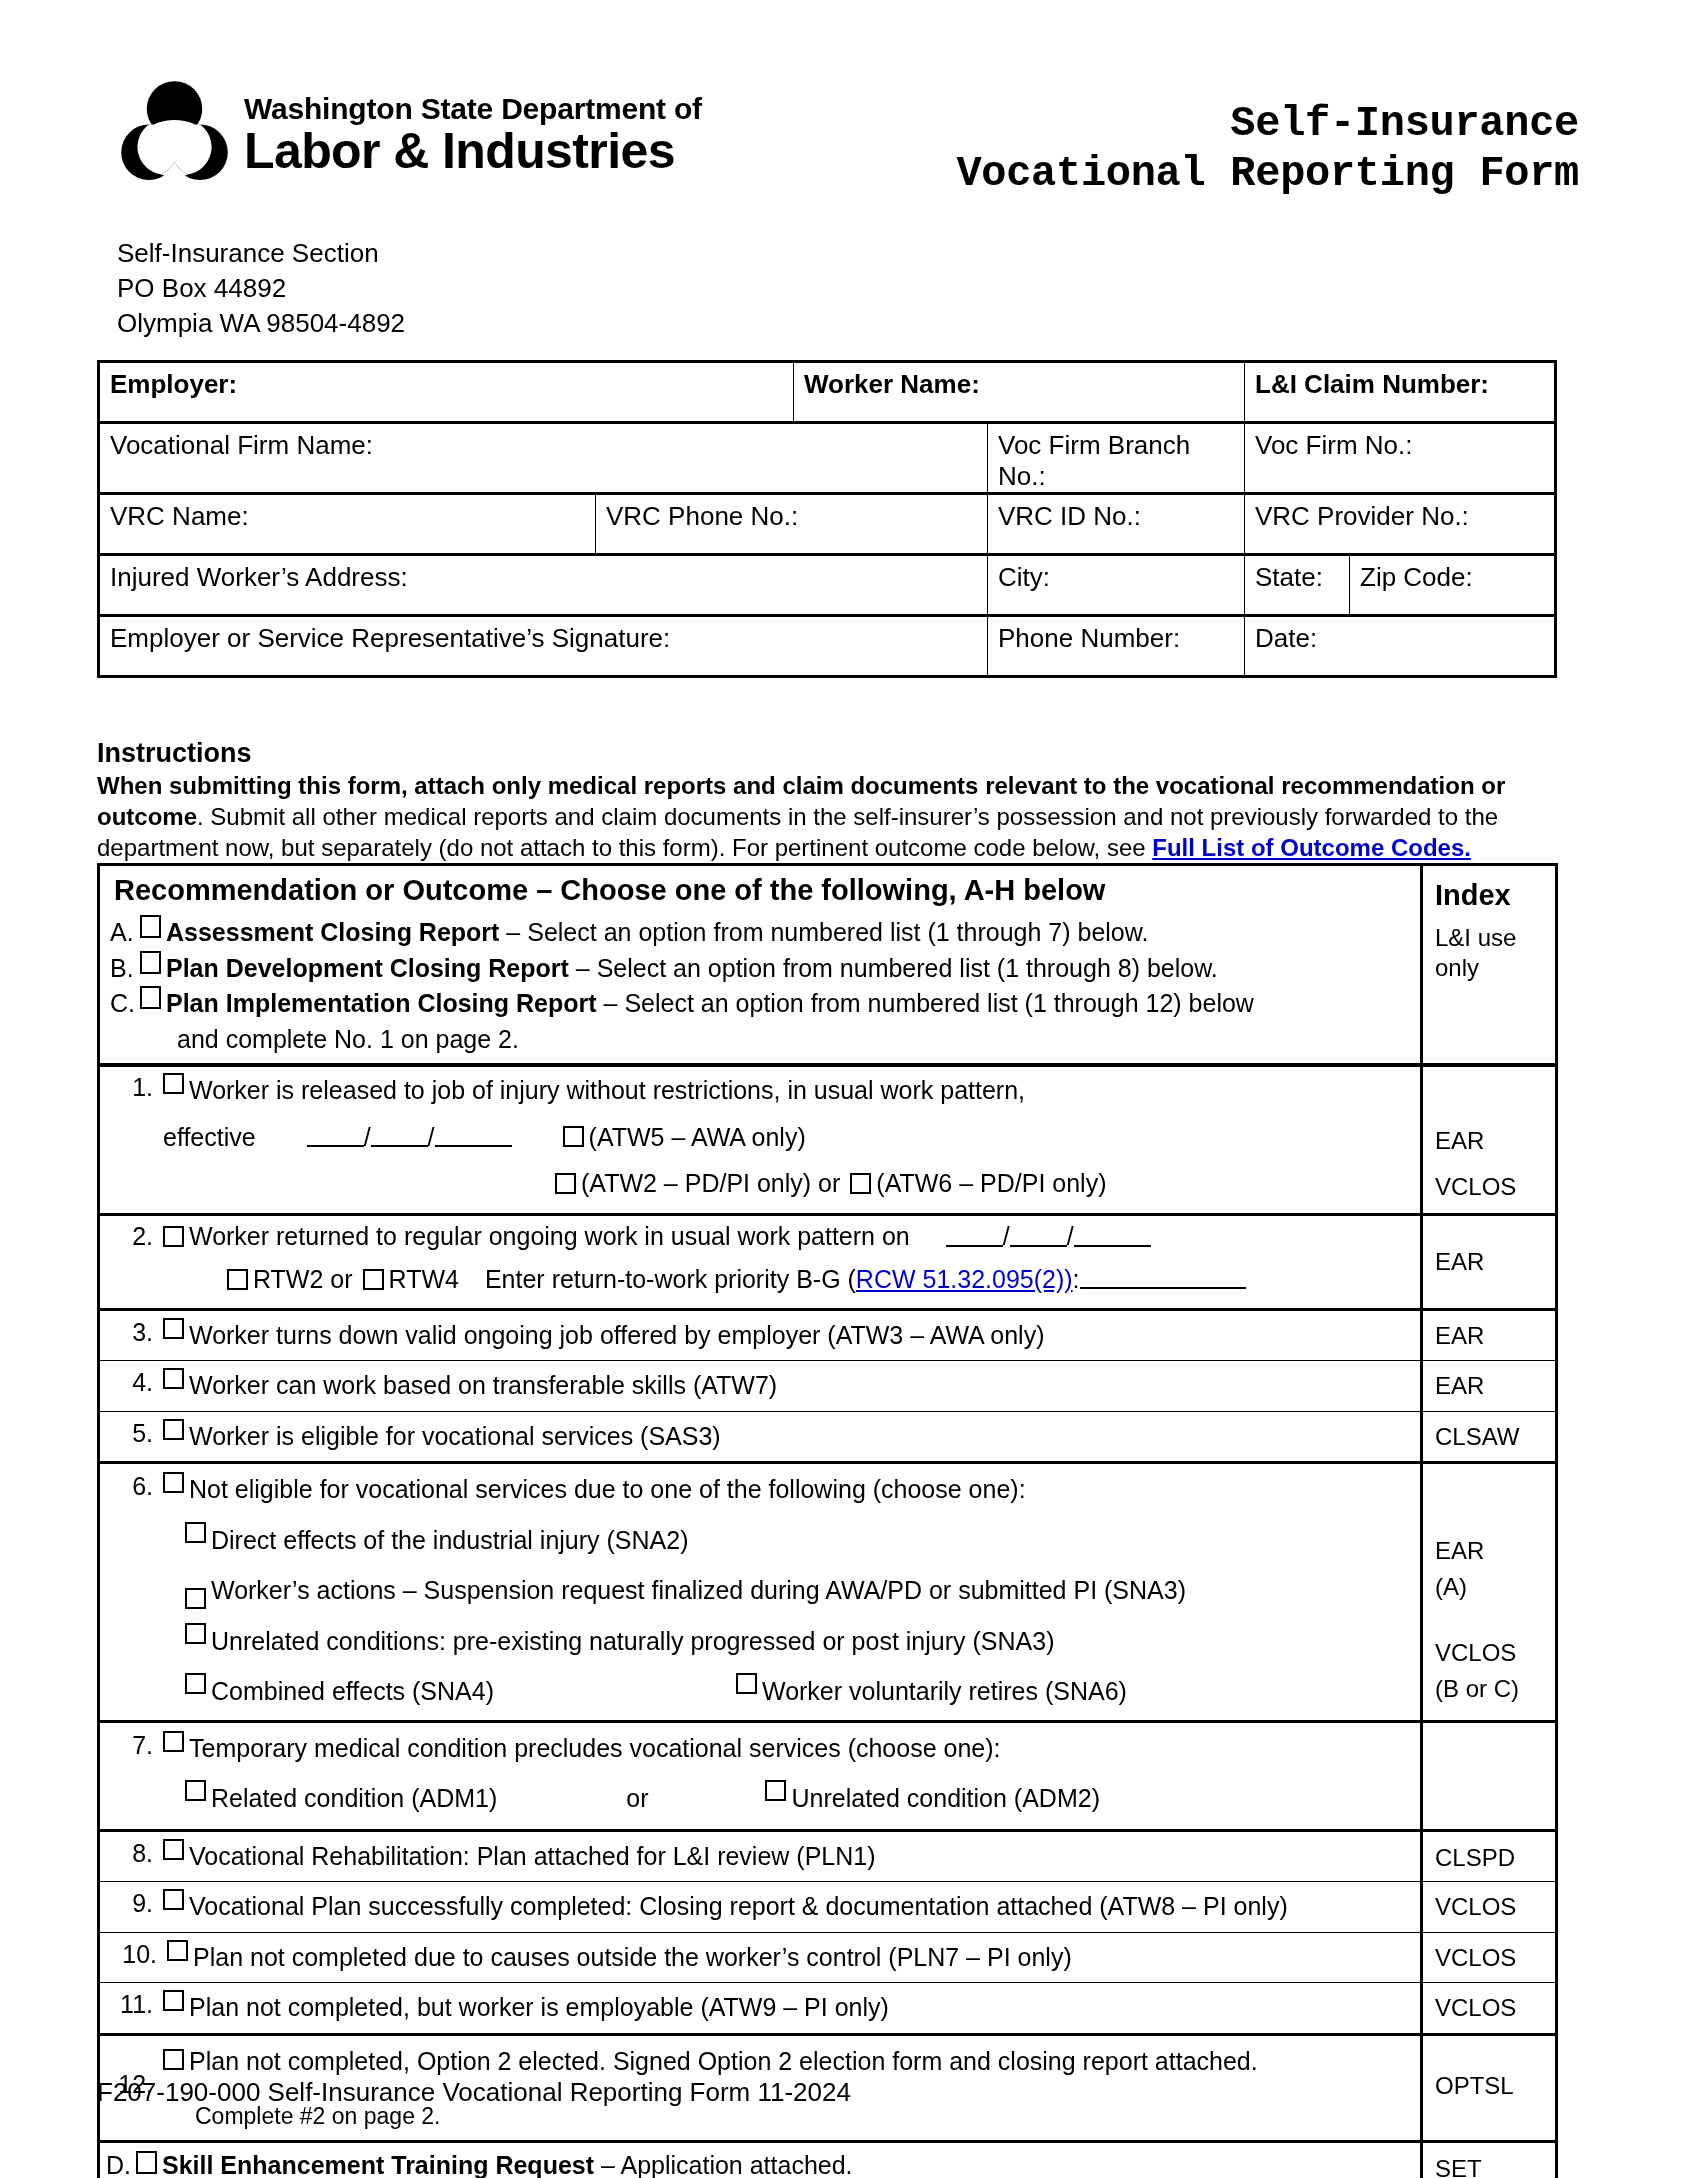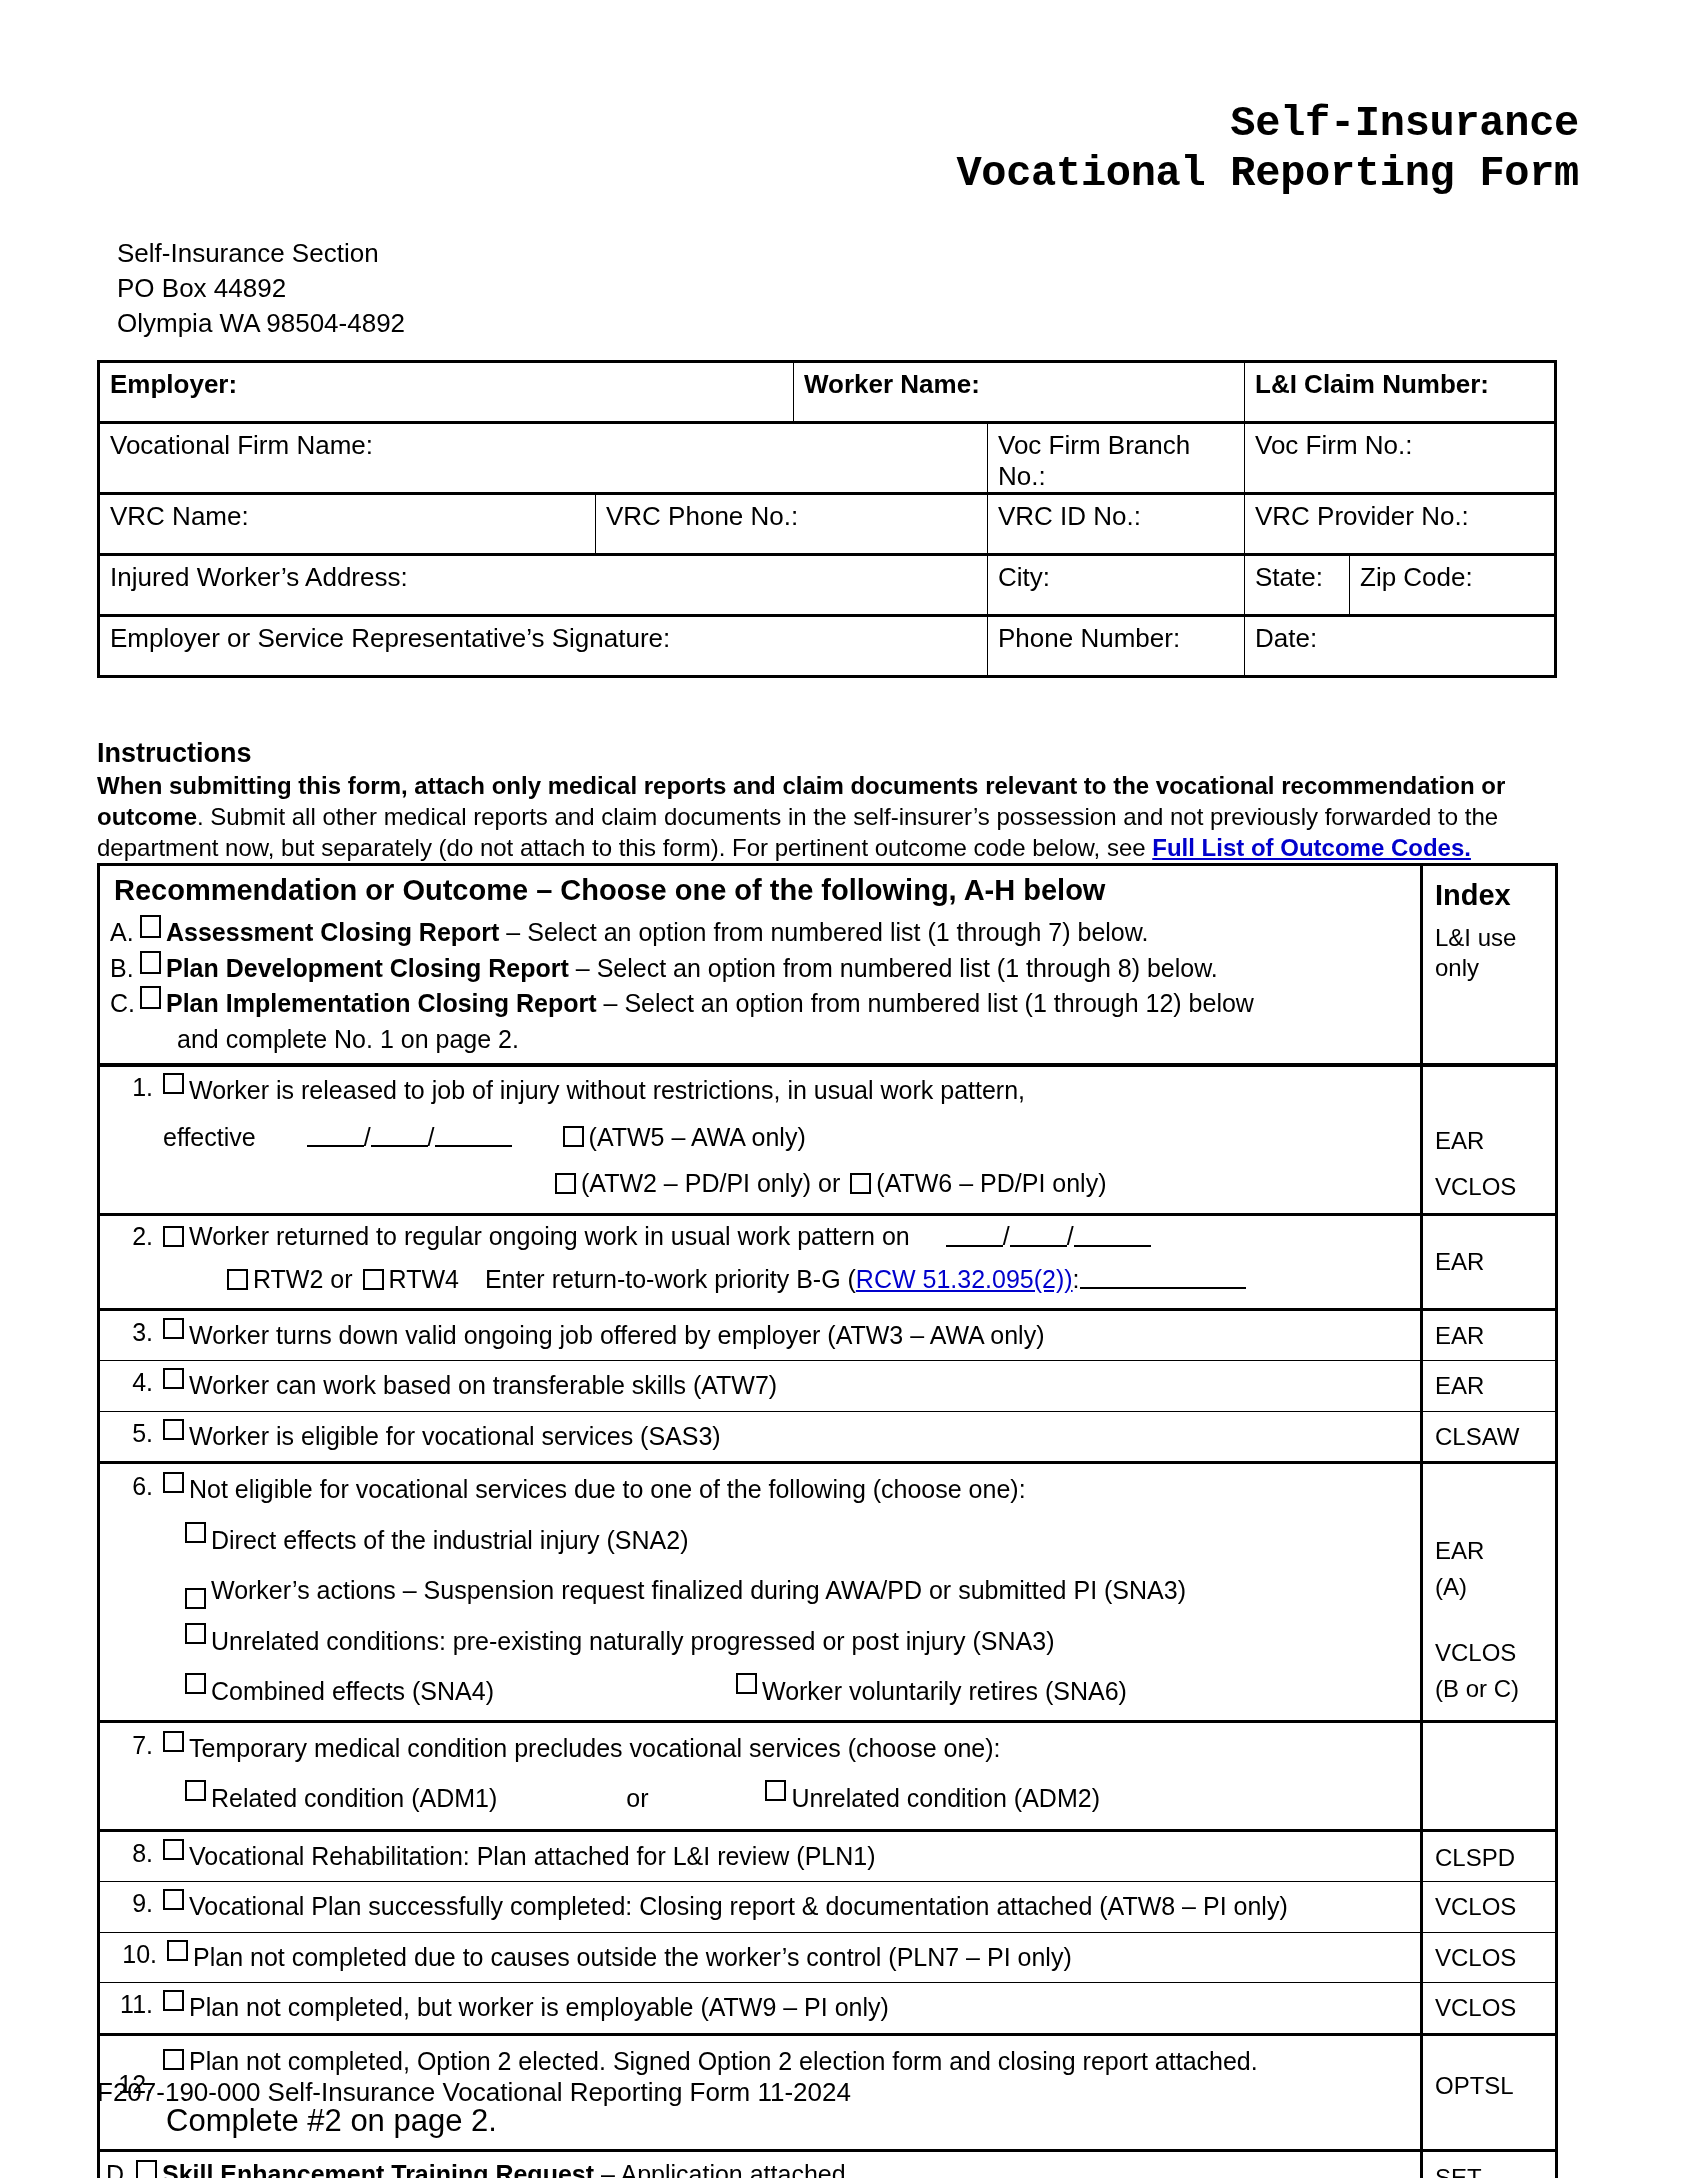--- a/index.html
+++ b/index.html
@@ -98,20 +98,35 @@
   .letrow b { font-weight:bold; }
 
   .footer { position:absolute; left:97px; top:2077px; font-size:26px; }
 </style>
 </head>
 <body>
 
 <div class="page">
 
   <div class="header">
+    <div class="logo-wrap">
+      <svg class="logo-mark" viewBox="0 0 100 100">
+        <circle cx="50" cy="27" r="25" fill="#000"></circle>
+        <circle cx="27" cy="66" r="25" fill="#000"></circle>
+        <circle cx="73" cy="66" r="25" fill="#000"></circle>
+        <path d="M50 52 A25 25 0 0 0 30 41 A25 25 0 0 0 27 41 A25 25 0 0 0 38 86 A25 25 0 0 0 50 52 Z" fill="#fff"></path>
+        <path d="M50 52 A25 25 0 0 1 70 41 A25 25 0 0 1 73 41 A25 25 0 0 1 62 86 A25 25 0 0 1 50 52 Z" fill="#fff"></path>
+        <path d="M50 52 A25 25 0 0 1 38 86 A25 25 0 0 1 50 94 A25 25 0 0 1 62 86 A25 25 0 0 1 50 52 Z" fill="#fff"></path>
+        <ellipse cx="50" cy="47" rx="23" ry="10" fill="#fff"></ellipse>
+      </svg>
+      <div class="logo-text">
+        <div class="logo-line1">Washington State Department of</div>
+        <div class="logo-line2">Labor &amp; Industries</div>
+      </div>
+    </div>
     <div class="title-block">
       <div class="title-line">Self-Insurance</div>
       <div class="title-line">Vocational Reporting Form</div>
     </div>
   </div>
 
   <div class="addr">
     <div>Self-Insurance Section</div>
     <div>PO Box 44892</div>
     <div>Olympia WA 98504-4892</div>
@@ -409,21 +424,21 @@
         </td>
       </tr>
 
       <tr>
         <td class="tb" style="padding:8px 8px 10px 8px;">
           <div class="numrow" style="align-items:flex-start;">
             <span class="num" style="padding-top:26px;">12.</span>
             <span class="cb" style="margin-top:5px;"></span>
             <span class="numbody">Plan not completed, Option 2 elected. Signed Option 2 election form and closing report attached.</span>
           </div>
-          <div style="margin-left:58px;font-size:31px;margin-top:4px;">Complete #2 on page 2.</div>
+          <div style="margin-left:87px;font-size:23px;margin-top:4px;">Complete #2 on page 2.</div>
         </td>
         <td class="idx tb" style="padding-top:32px;">
           <div>OPTSL</div>
         </td>
       </tr>
 
       <tr>
         <td class="tb" style="padding:8px 8px 8px 6px;">
           <div class="letrow">
             <span class="abc-letter">D.</span>

